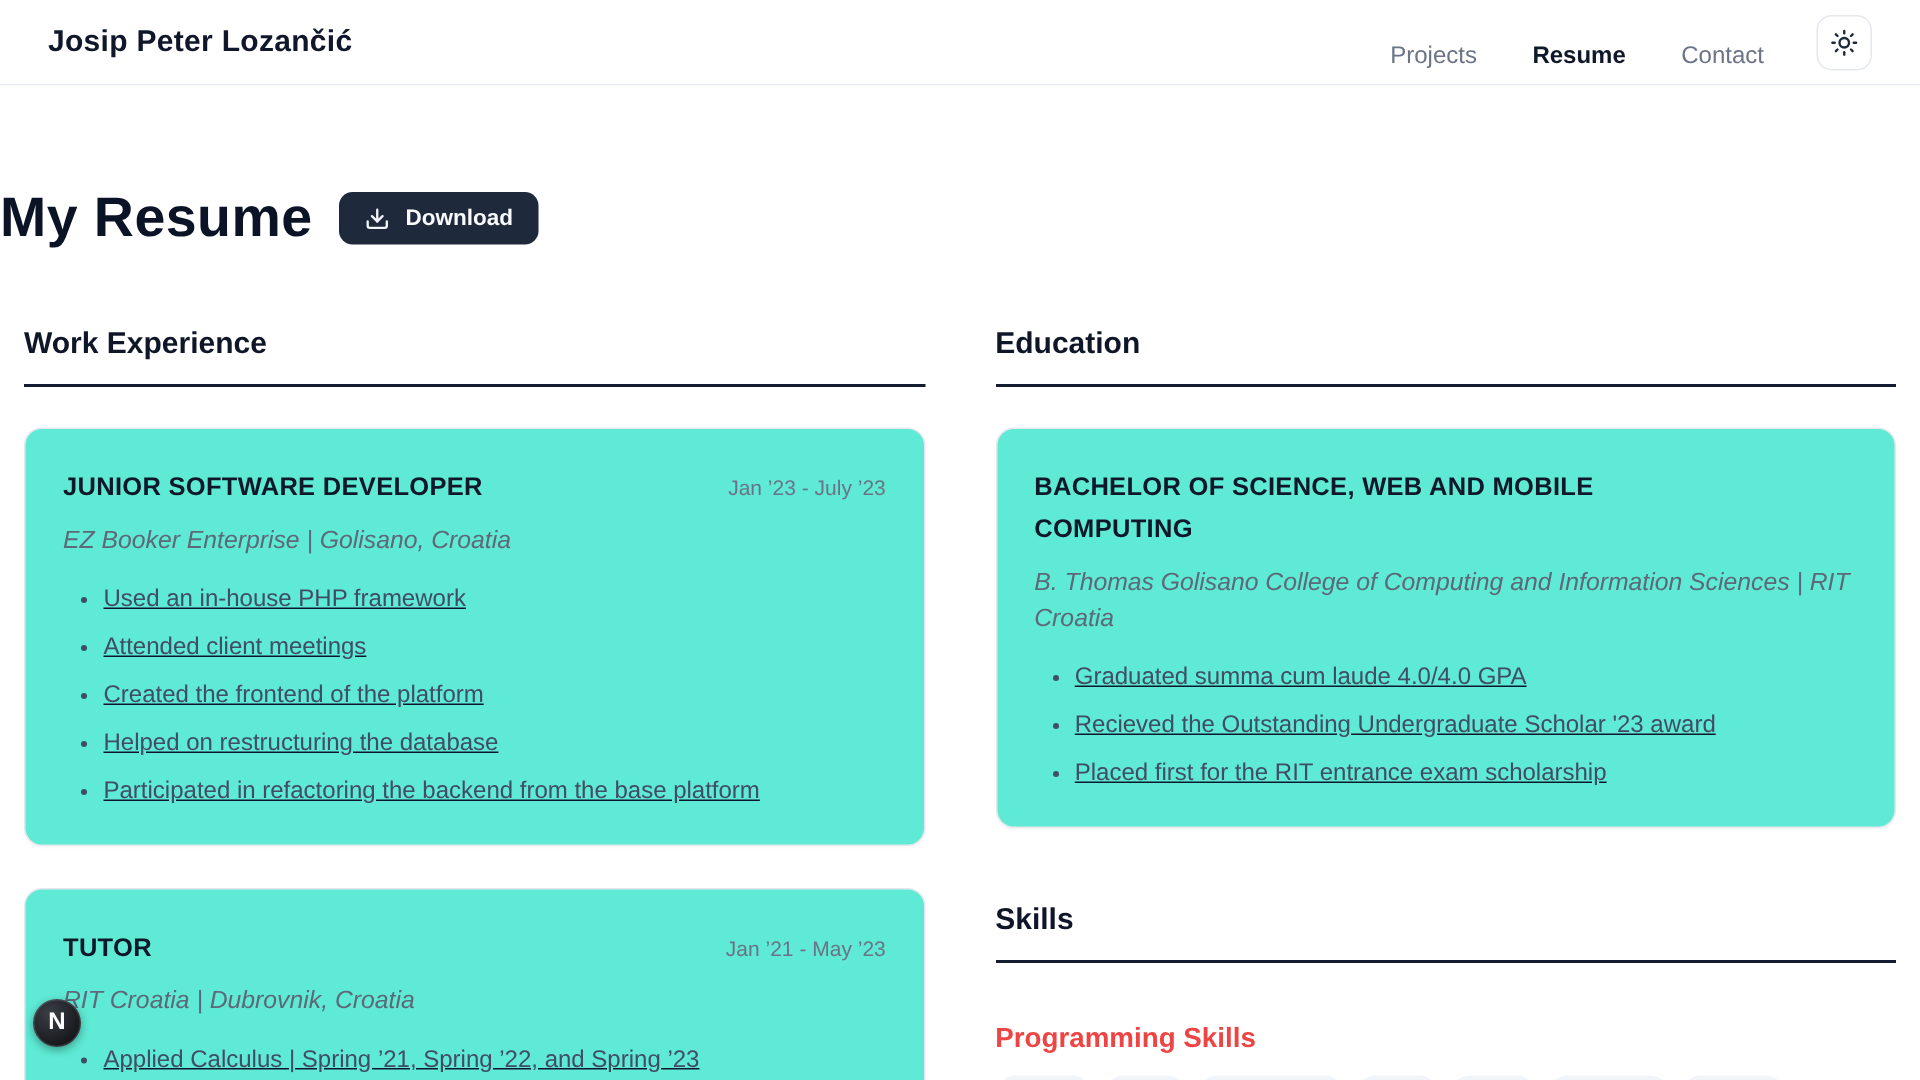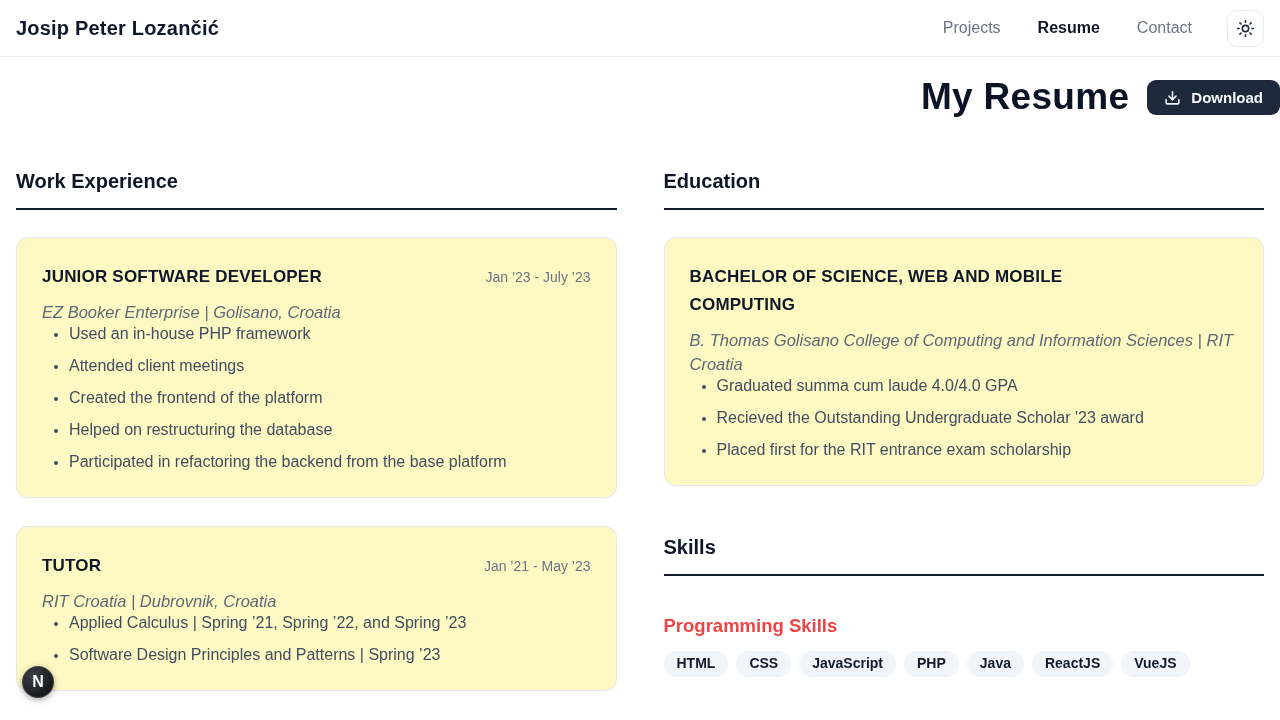--- a/index.html
+++ b/index.html
@@ -6,41 +6,41 @@
   html, body {
     width: 1280px; height: 720px; overflow: hidden;
     background: #ffffff;
     font-family: "Liberation Sans", "DejaVu Sans", sans-serif;
     color: #0f172a;
   }
   
   .site-header {
     height: 57px;
     display: flex; align-items: center; justify-content: space-between;
-    padding: 0 16px;
+    padding: 0 32px;
     border-bottom: 1px solid #e9edf2;
     background: #ffffff;
   }
   .brand { font-size: 20px; font-weight: bold; letter-spacing: 0.2px; color: #10172a; cursor: pointer; }
-  .nav { display: flex; align-items: center; gap: 37px; }
+  .nav { display: flex; align-items: flex-end; gap: 37px; }
   .nav-link { font-size: 16px; color: #6b7486; text-decoration: none; cursor: pointer; }
   .nav-link.active { color: #0f172a; font-weight: bold; }
   .theme-toggle {
     width: 37px; height: 37px;
     border: 1px solid #e4e8ee; border-radius: 10px;
     background: #ffffff;
     display: flex; align-items: center; justify-content: center;
     cursor: pointer; margin-left: -2px;
   }
   .theme-toggle svg { stroke: #1e293b; }
 
   
   .hero {
-    margin-top: 19px;
-    display: flex; align-items: center; justify-content: flex-end; gap: 18px;
+    margin-top: 67px;
+    display: flex; align-items: center; justify-content: flex-start; gap: 18px;
   }
   .hero h1 { font-size: 37px; font-weight: bold; color: #0b1326; letter-spacing: 0.3px; }
   .download-btn {
     display: flex; align-items: center; gap: 10px;
     background: #1e293b; color: #f8fafc;
     border: none; border-radius: 9px;
     padding: 9px 17px;
     font-size: 15px; font-weight: bold;
     font-family: inherit;
     cursor: pointer;
@@ -60,37 +60,37 @@
     padding-bottom: 15px;
     border-bottom: 2px solid #141c30;
   }
   .section + .section { margin-top: 50px; }
 
   
   .card {
     margin-top: 27px;
     border: 1px solid #e4e8ee;
     border-radius: 12px;
-    background: #fef9c3;
+    background: #5eead4;
     padding: 25px 25px 23px 25px;
     box-shadow: 0 1px 2px rgba(15,23,42,0.03);
   }
   .card + .card { margin-top: 28px; }
   .card-head { display: flex; justify-content: space-between; align-items: flex-start; }
   .card-title {
     font-size: 17px; font-weight: bold; color: #0f172a;
     letter-spacing: 0.2px; line-height: 28px; max-width: 420px;
   }
   .card-date { font-size: 14px; color: #6b7486; line-height: 20px; padding-top: 4px; margin-left: 12px; white-space: nowrap; }
   .card-date.wrap { white-space: normal; width: 96px; flex: 0 0 96px; }
   .card-org {
     margin-top: 9px;
     font-style: italic; font-size: 16.5px; color: #5d6878; line-height: 24px;
   }
-  .card ul { padding-left: 27px; }
+  .card ul { margin-top: 18px; padding-left: 27px; text-decoration: underline; }
   .card li {
     font-size: 16px; color: #414d60; line-height: 20px; margin-bottom: 12px;
   }
   .card li::marker { color: #414d60; font-size: 13px; }
   .card li:last-child { margin-bottom: 2px; }
 
   
   .skills-category {
     margin-top: 39px;
     font-size: 18.5px; font-weight: bold; color: #ef4444;

